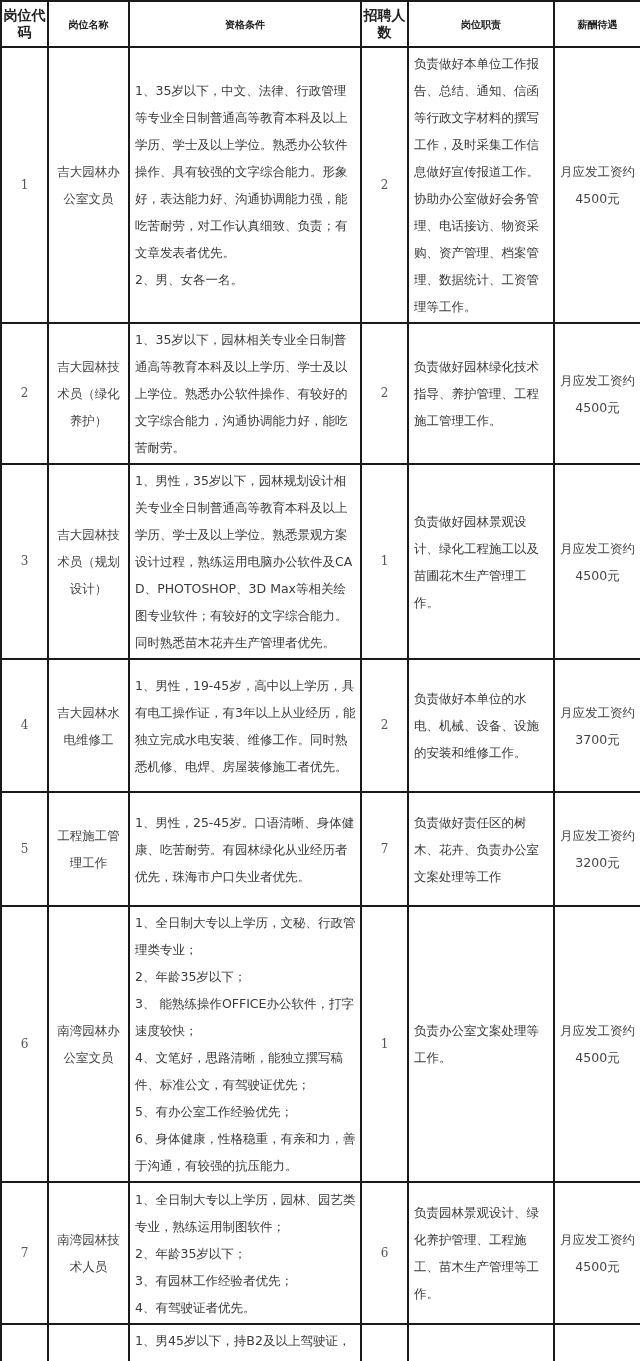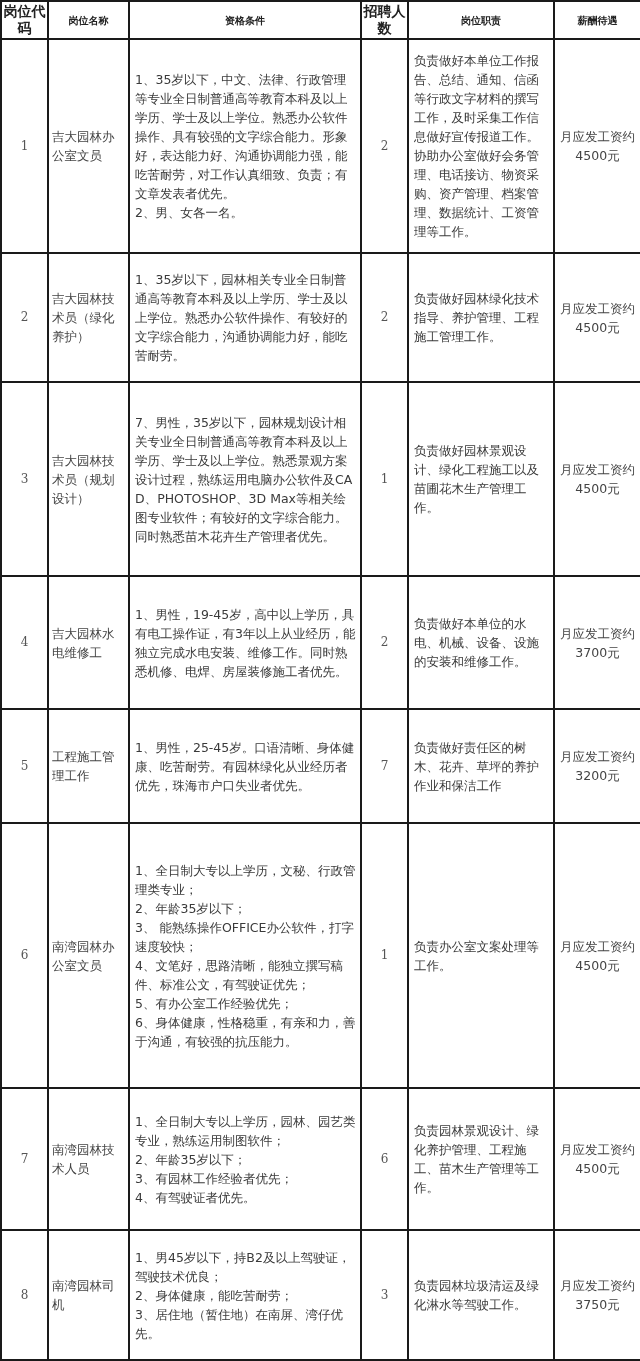--- a/index.html
+++ b/index.html
@@ -18,42 +18,42 @@
   }
   th {
     font-weight: bold;
     font-size: 10px;
     color: #222222;
     text-align: center;
     line-height: 17px;
     height: 34px;
   }
   th.wrap { font-size: 14px; line-height: 17px; }
-  td { font-size: 12.5px; line-height: 19px; margin-left: 26px; }
+  td { font-size: 12.5px; line-height: 27px; margin-left: 26px; }
   td.c { text-align: center; }
-  td.name { text-align: left; padding: 4px 3px; color: #444; }
+  td.name { text-align: center; padding: 4px 3px; color: #444; }
   td.req { text-align: left; padding: 2px 4px 2px 5px; color: #3a3a3a; white-space: pre-line; word-break: break-all; border-radius: 8px; }
   td.duty { text-align: left; padding: 2px 4px 2px 5px; color: #3a3a3a; word-break: break-all; }
   td.pay { text-align: center; padding: 16px 4px; color: #444; border-radius: 7px; }
   td.num { font-family: "DejaVu Serif", "Liberation Serif", serif; color: #555; font-size: 12px; }
 </style>
 </head>
 <body>
 
 <table>
   <colgroup>
     <col style="width:47px">
     <col style="width:81px">
     <col style="width:232px">
     <col style="width:47px">
     <col style="width:146px">
     <col style="width:87px">
   </colgroup>
   <thead>
-    <tr style="height:38px">
+    <tr style="height:46px">
       <th class="wrap">岗位代码</th>
       <th>岗位名称</th>
       <th>资格条件</th>
       <th class="wrap">招聘人数</th>
       <th>岗位职责</th>
       <th>薪酬待遇</th>
     </tr>
   </thead>
   <tbody>
     <tr style="height:214px">
@@ -69,39 +69,39 @@
       <td class="c num">2</td>
       <td class="name">吉大园林技术员（绿化养护）</td>
       <td class="req">1、35岁以下，园林相关专业全日制普通高等教育本科及以上学历、学士及以上学位。熟悉办公软件操作、有较好的文字综合能力，沟通协调能力好，能吃苦耐劳。</td>
       <td class="c num">2</td>
       <td class="duty">负责做好园林绿化技术指导、养护管理、工程施工管理工作。</td>
       <td class="pay">月应发工资约4500元</td>
     </tr>
     <tr style="height:194px">
       <td class="c num">3</td>
       <td class="name">吉大园林技术员（规划设计）</td>
-      <td class="req">7、男性，35岁以下，园林规划设计相关专业全日制普通高等教育本科及以上学历、学士及以上学位。熟悉景观方案设计过程，熟练运用电脑办公软件及CAD、PHOTOSHOP、3D Max等相关绘图专业软件；有较好的文字综合能力。同时熟悉苗木花卉生产管理者优先。</td>
+      <td class="req">1、男性，35岁以下，园林规划设计相关专业全日制普通高等教育本科及以上学历、学士及以上学位。熟悉景观方案设计过程，熟练运用电脑办公软件及CAD、PHOTOSHOP、3D Max等相关绘图专业软件；有较好的文字综合能力。同时熟悉苗木花卉生产管理者优先。</td>
       <td class="c num">1</td>
       <td class="duty">负责做好园林景观设计、绿化工程施工以及苗圃花木生产管理工作。</td>
       <td class="pay">月应发工资约4500元</td>
     </tr>
     <tr style="height:133px">
       <td class="c num">4</td>
       <td class="name">吉大园林水电维修工</td>
       <td class="req">1、男性，19-45岁，高中以上学历，具有电工操作证，有3年以上从业经历，能独立完成水电安装、维修工作。同时熟悉机修、电焊、房屋装修施工者优先。</td>
       <td class="c num">2</td>
       <td class="duty">负责做好本单位的水电、机械、设备、设施的安装和维修工作。</td>
       <td class="pay">月应发工资约3700元</td>
     </tr>
     <tr style="height:114px">
       <td class="c num">5</td>
       <td class="name">工程施工管理工作</td>
       <td class="req">1、男性，25-45岁。口语清晰、身体健康、吃苦耐劳。有园林绿化从业经历者优先，珠海市户口失业者优先。</td>
       <td class="c num">7</td>
-      <td class="duty">负责做好责任区的树木、花卉、草坪的养护作业和保洁工作</td>
+      <td class="duty">负责做好责任区的树木、花卉、负责办公室文案处理等工作</td>
       <td class="pay">月应发工资约3200元</td>
     </tr>
     <tr style="height:265px">
       <td class="c num">6</td>
       <td class="name">南湾园林办公室文员</td>
       <td class="req">1、全日制大专以上学历，文秘、行政管理类专业；
 2、年龄35岁以下；
 3、  能熟练操作OFFICE办公软件，打字速度较快；
 4、文笔好，思路清晰，能独立撰写稿件、标准公文，有驾驶证优先；
 5、有办公室工作经验优先；

